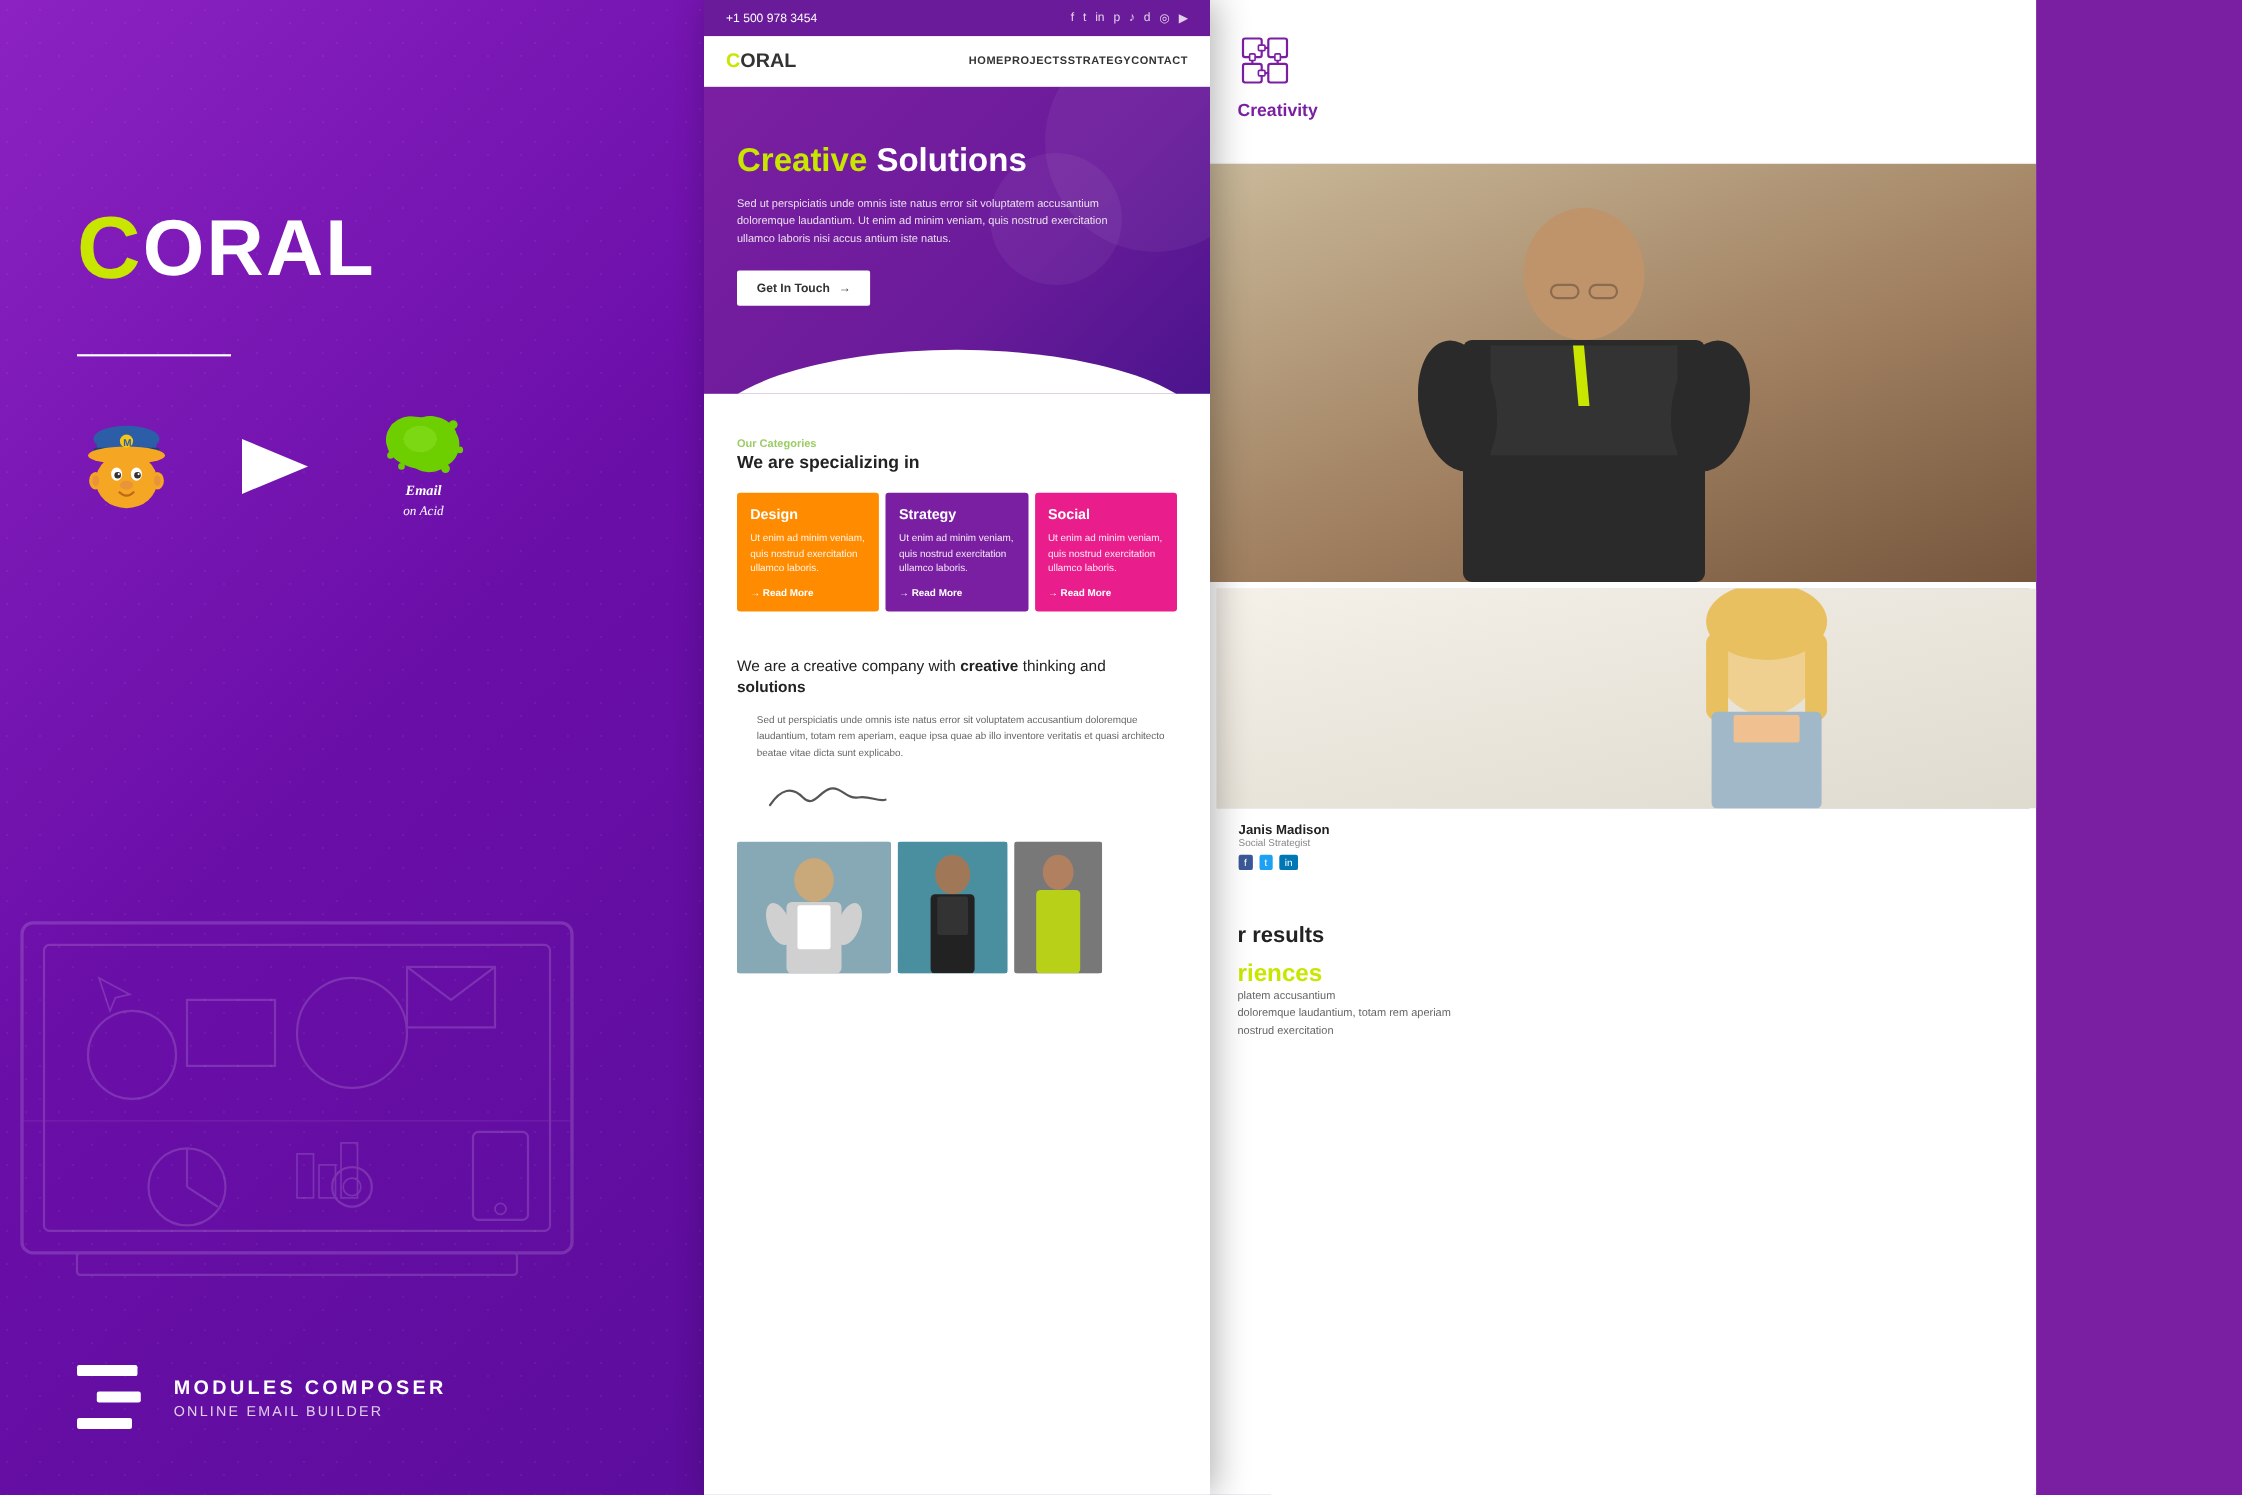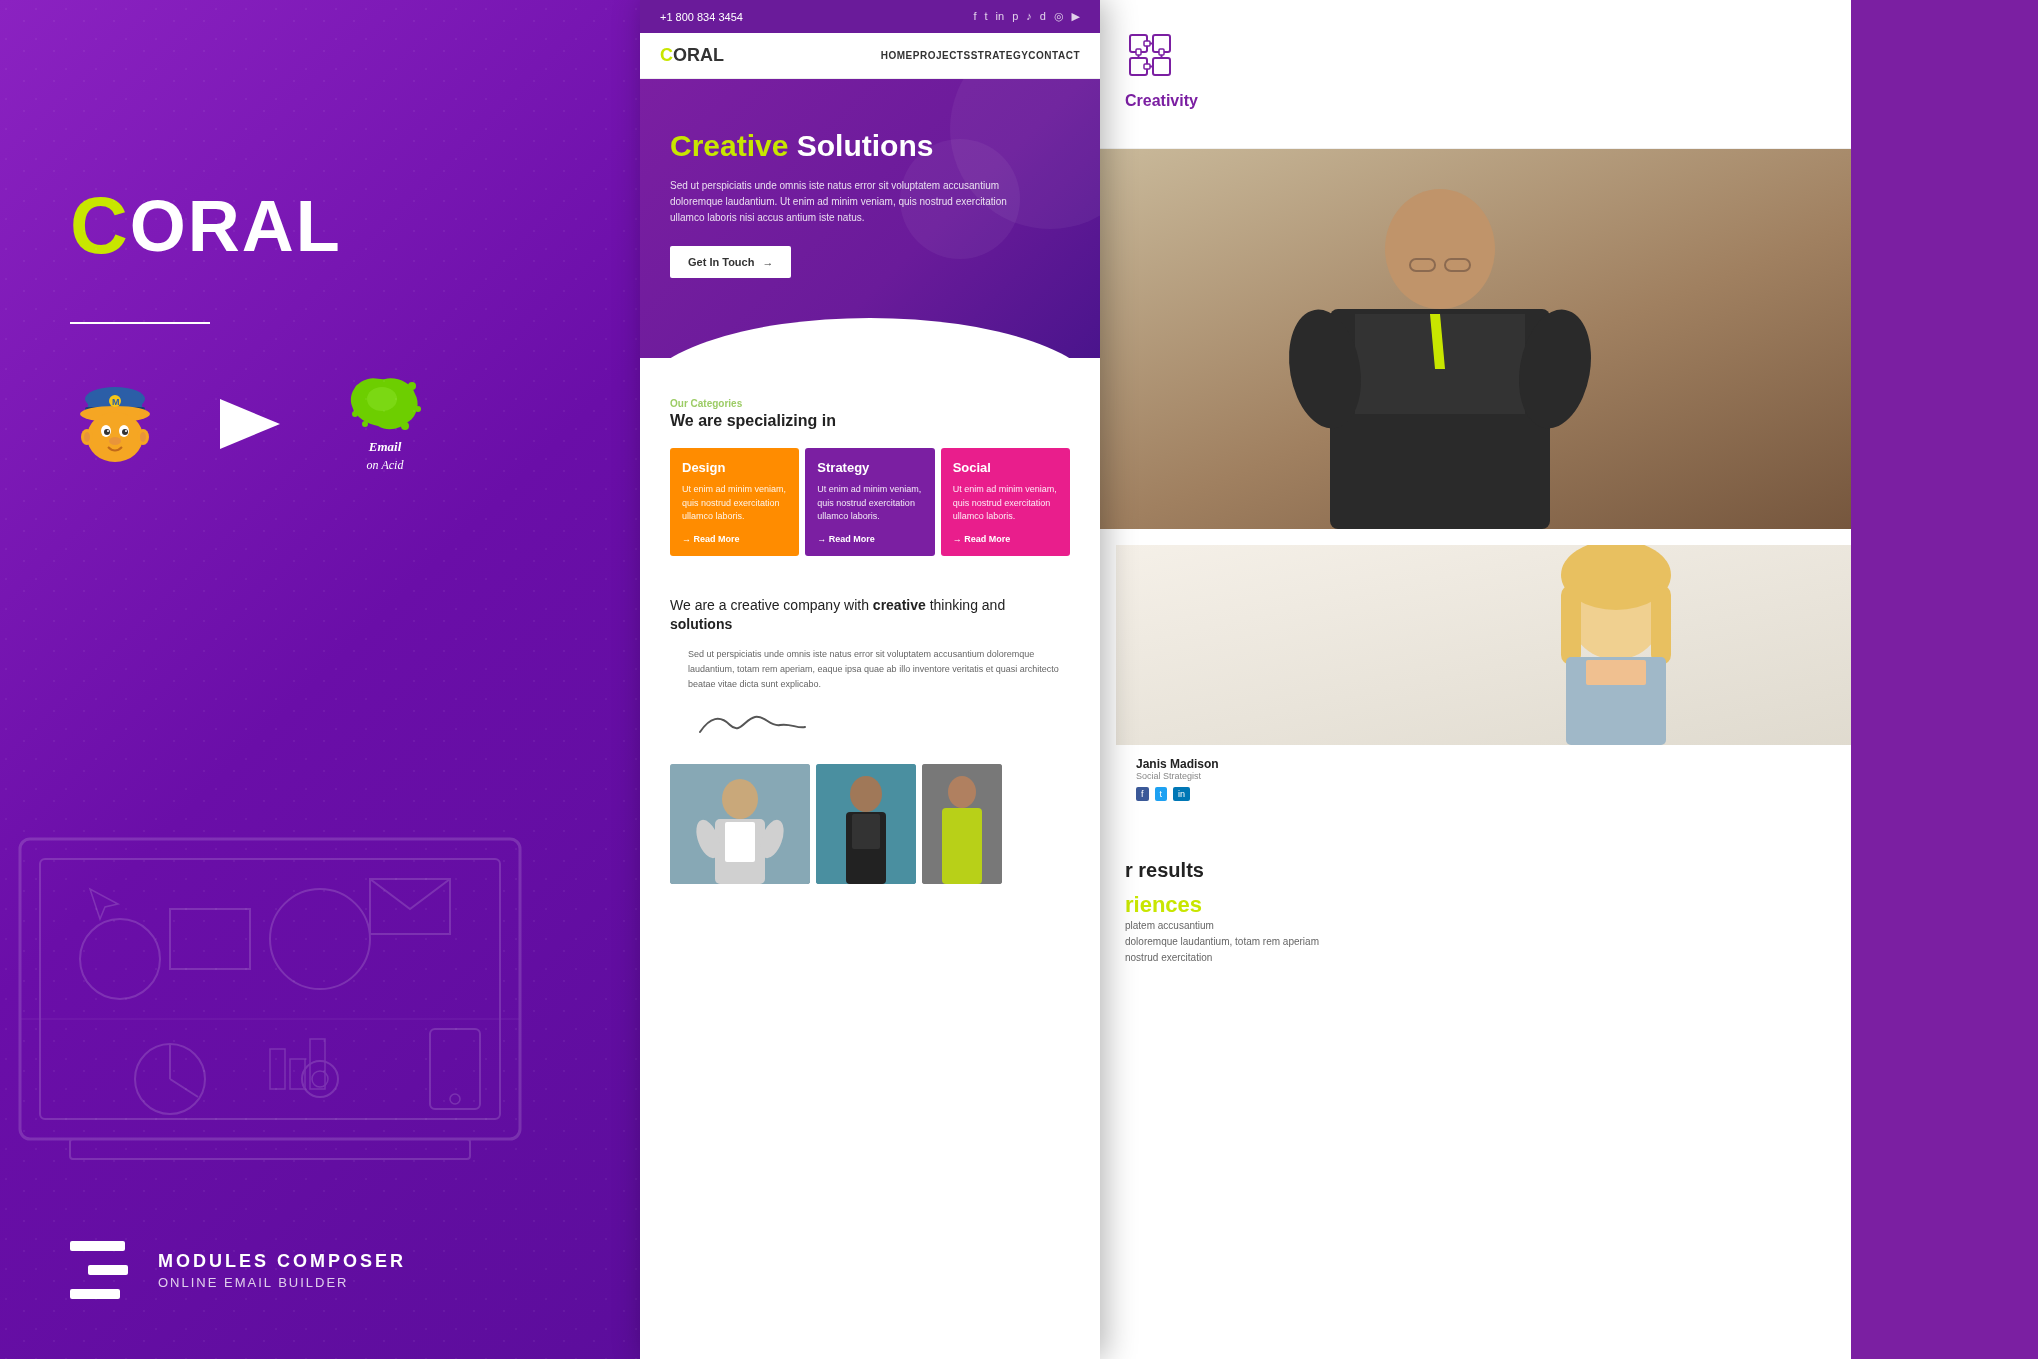--- a/index.html
+++ b/index.html
@@ -467,21 +467,21 @@
     .right-man-photo {
       width: 100%;
       height: 380px;
       background: linear-gradient(160deg, #c9b99a 0%, #a08060 40%, #6b4c35 100%);
       position: relative;
       overflow: hidden;
     }
 
     .right-woman-section {
       background: white;
-      padding: 16px;
+      padding: 6px;
     }
 
     .woman-photo-area {
       width: 100%;
       height: 200px;
       background: linear-gradient(135deg, #e8e8e8 0%, #bdbdbd 100%);
       position: relative;
     }
 
     .woman-name-overlay {
@@ -616,21 +616,21 @@
     <div class="module-text">
       <h3>MODULES COMPOSER</h3>
       <p>ONLINE EMAIL BUILDER</p>
     </div>
   </div>
 </div>
 
 <div class="email-preview">
 
   <div class="email-topbar">
-    <span class="phone">+1 800 834 3454</span>
+    <span class="phone">+1 500 978 3454</span>
     <div class="social-icons-top">
       <span class="social-icon-small">f</span>
       <span class="social-icon-small">t</span>
       <span class="social-icon-small">in</span>
       <span class="social-icon-small">p</span>
       <span class="social-icon-small">♪</span>
       <span class="social-icon-small">d</span>
       <span class="social-icon-small">◎</span>
       <span class="social-icon-small">▶</span>
     </div>

